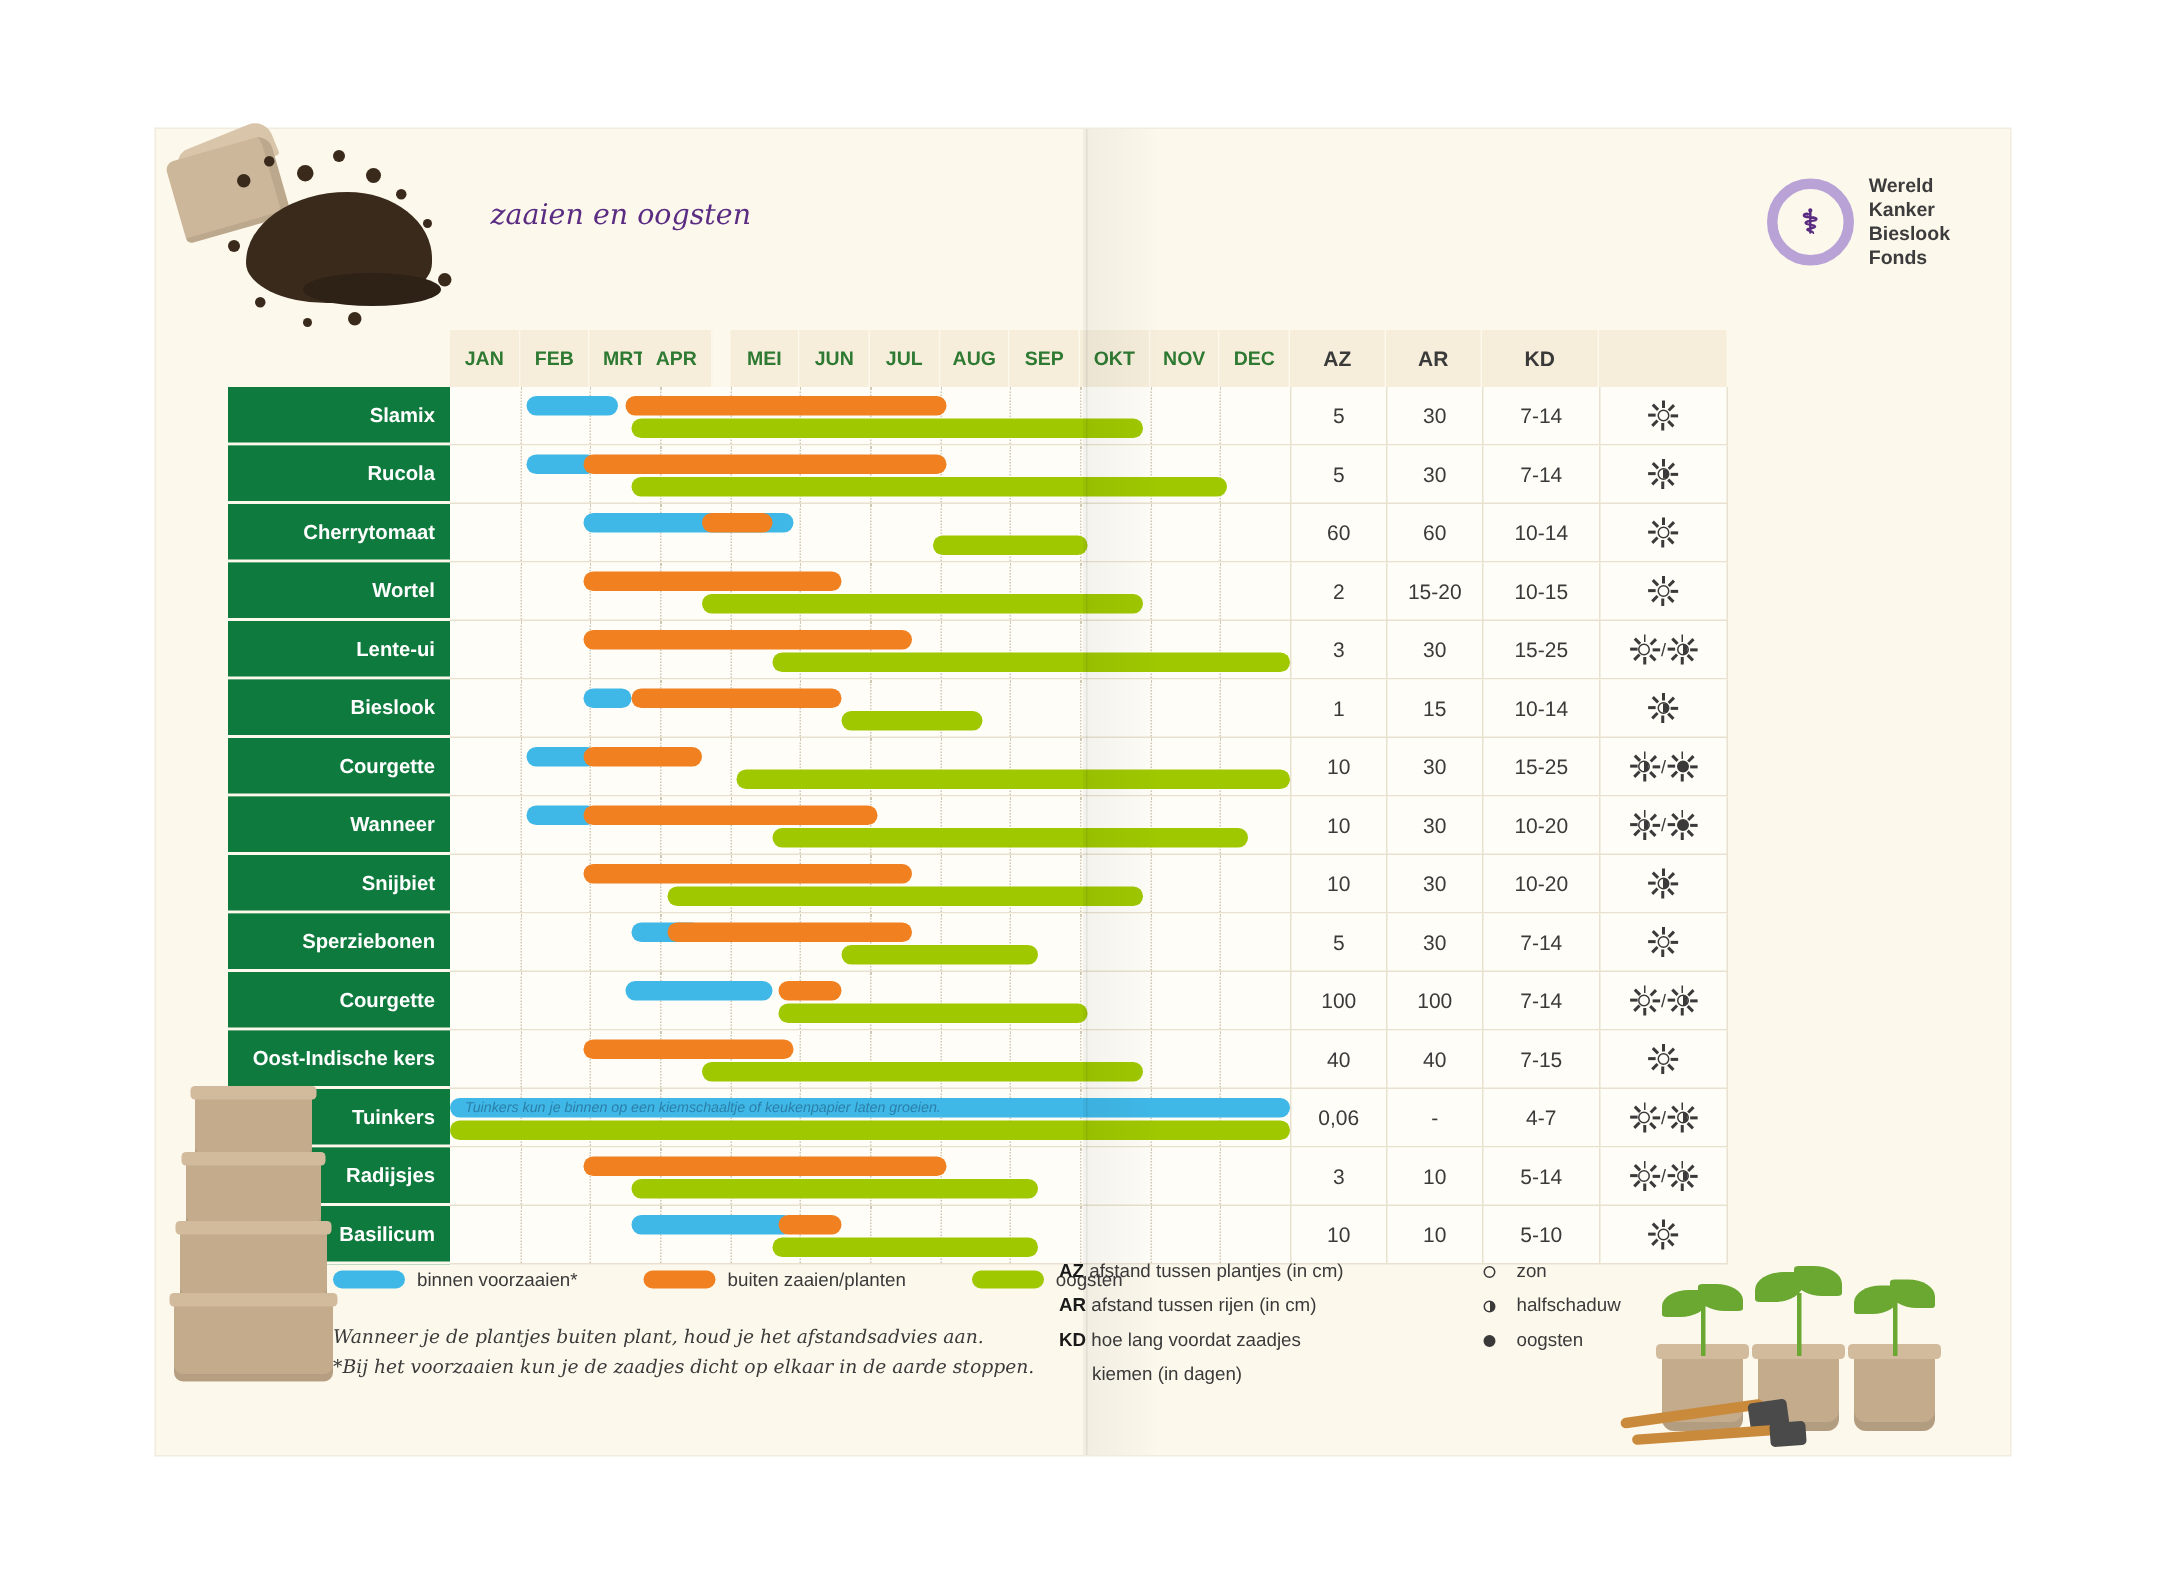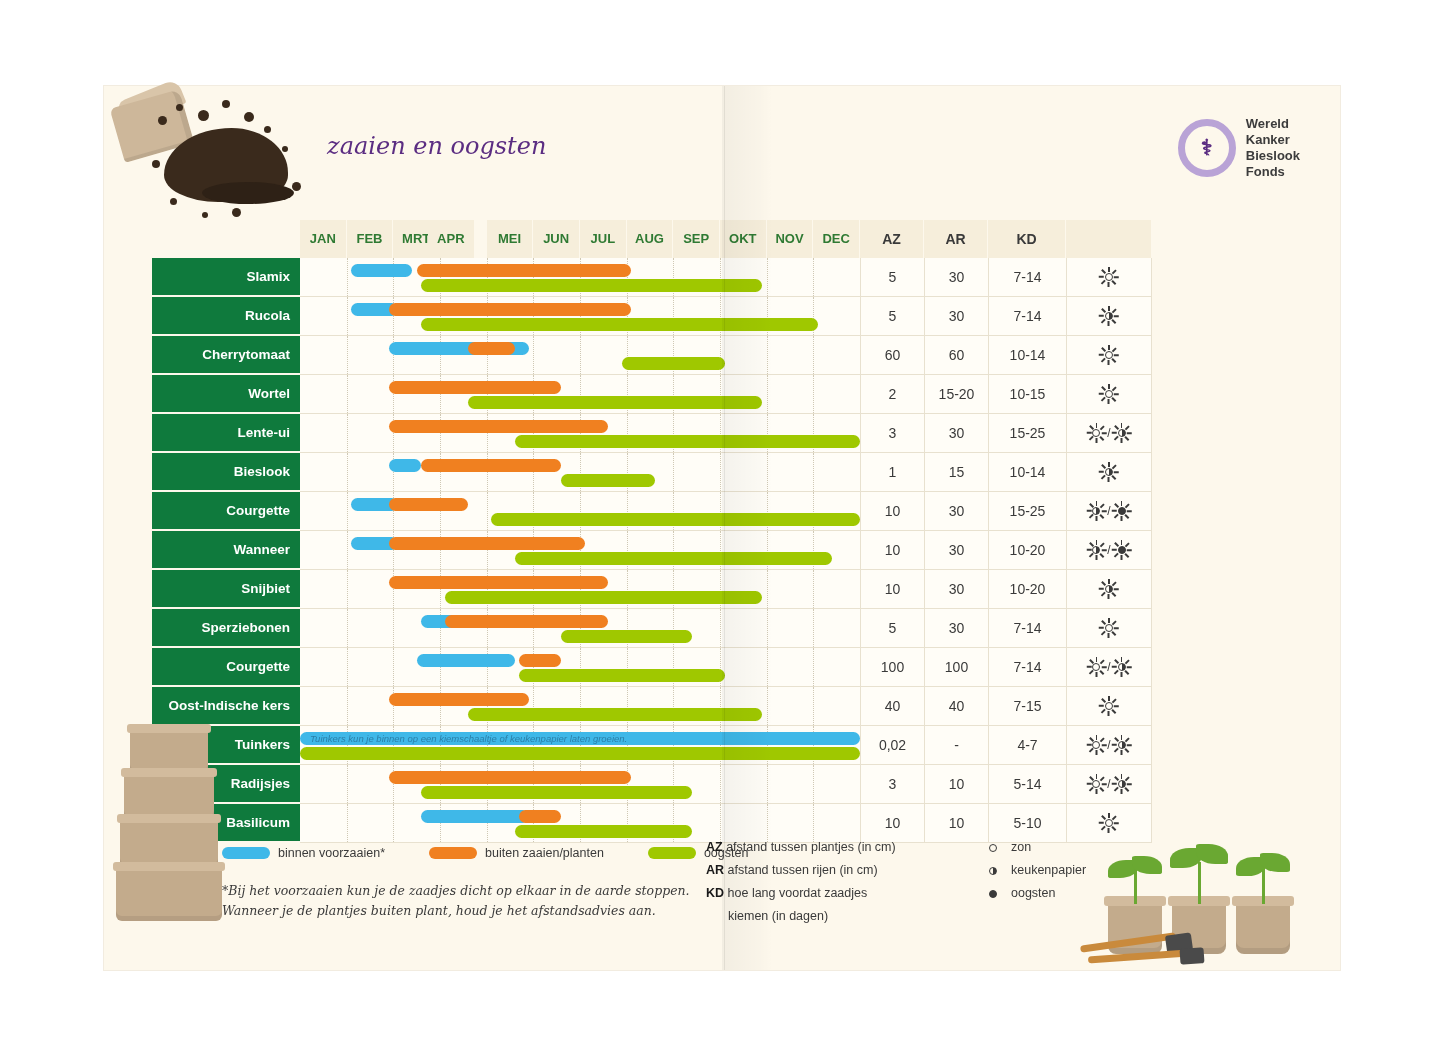--- a/index.html
+++ b/index.html
@@ -31,21 +31,21 @@
   #title-wrap { position:absolute; left:207px; top:40px; width:330px; }
   .title-main {
     font-family:"DejaVu Sans", sans-serif;
     font-size:38px; font-weight:bold; font-style:italic;
     letter-spacing:-0.5px; line-height:1;
   }
   .t-jaar { color:#7fb800; }
   .t-planning { color:#4a8f2c; }
   .title-sub {
     font-family:"DejaVu Serif", serif;
-    font-style:italic; color:#5b2d82; font-size:24px;
+    font-style:italic; color:#5b2d82; font-size:19px;
     margin-top:6px; margin-left:16px;
   }
 
   
   #soil { position:absolute; left:2px; top:0px; width:210px; height:145px; }
   .bag { position:absolute; left:10px; top:12px; width:72px; height:56px;
          background:#cdb79a; border-radius:6px 10px 4px 4px; transform:rotate(-16deg);
          box-shadow:inset -6px -4px 0 rgba(0,0,0,0.08); }
   .bag2 { position:absolute; left:12px; top:4px; width:66px; height:26px;
           background:#d9c5a9; border-radius:10px 12px 2px 2px; transform:rotate(-22deg); }
@@ -678,21 +678,21 @@
             <div class="grid-line" style="left: 280px;"></div>
             <div class="grid-line" style="left: 326.667px;"></div>
             <div class="grid-line" style="left: 373.333px;"></div>
             <div class="grid-line" style="left: 420px;"></div>
             <div class="grid-line" style="left: 466.667px;"></div>
             <div class="grid-line" style="left: 513.333px;"></div>
             <div class="bar blue" style="left: 0px; width: 560px; top: 6px;"></div>
             <div class="bar green" style="left: 0px; width: 560px; top: 21px;"></div>
             <div class="bar-note" style="left: 2px; top: 5px;">Tuinkers kun je binnen op een kiemschaaltje of keukenpapier laten groeien.</div>
           </div>
-          <div class="stat">0,02</div>
+          <div class="stat">0,06</div>
           <div class="stat">-</div>
           <div class="stat kd">4-7</div>
           <div class="stat sun">
             <span class="sun-ico">
               <span class="core"></span>
               <i style="transform: rotate(0deg);"></i>
               <i style="transform: rotate(45deg);"></i>
               <i style="transform: rotate(90deg);"></i>
               <i style="transform: rotate(135deg);"></i>
               <i style="transform: rotate(180deg);"></i>
@@ -815,41 +815,41 @@
           <div class="lg-bar" style="background: rgb(240, 128, 32);"></div>
           <span>buiten zaaien/planten</span>
         </div>
         <div class="lg-item">
           <div class="lg-bar" style="background: rgb(159, 200, 0);"></div>
           <span>oogsten</span>
         </div>
       </div>
   </div>
   <div id="footnote">
+    <div>Wanneer je de plantjes buiten plant, houd je het afstandsadvies aan.</div>
     <div>*Bij het voorzaaien kun je de zaadjes dicht op elkaar in de aarde stoppen.</div>
-    <div>Wanneer je de plantjes buiten plant, houd je het afstandsadvies aan.</div>
   </div>
   <div id="abbr">
     <div><b>AZ</b> <span>afstand tussen plantjes (in cm)</span></div>
     <div><b>AR</b> <span>afstand tussen rijen (in cm)</span></div>
     <div><b>KD</b> <span>hoe lang voordat zaadjes</span></div>
     <div style="padding-left:22px;"><span>kiemen (in dagen)</span></div>
   </div>
   <div id="sunlegend">
     <div class="sl">
         <span class="sun-ico">
           <span class="core"></span>
         </span>
         <span>zon</span>
       </div>
     <div class="sl">
         <span class="sun-ico half">
           <span class="core"></span>
         </span>
-        <span>keukenpapier</span>
+        <span>halfschaduw</span>
       </div>
     <div class="sl">
         <span class="sun-ico full">
           <span class="core"></span>
         </span>
         <span>oogsten</span>
       </div>
   </div>
 
   <div id="seedlings">

